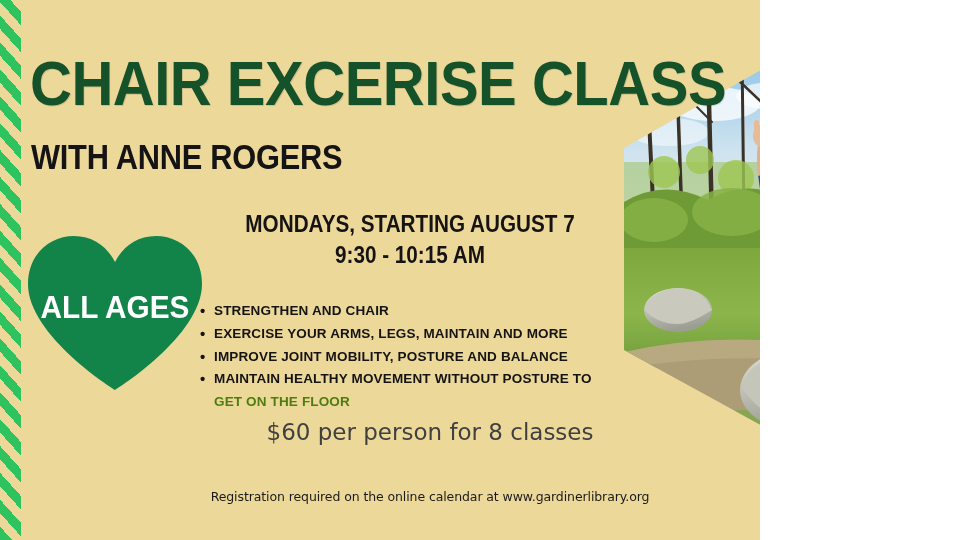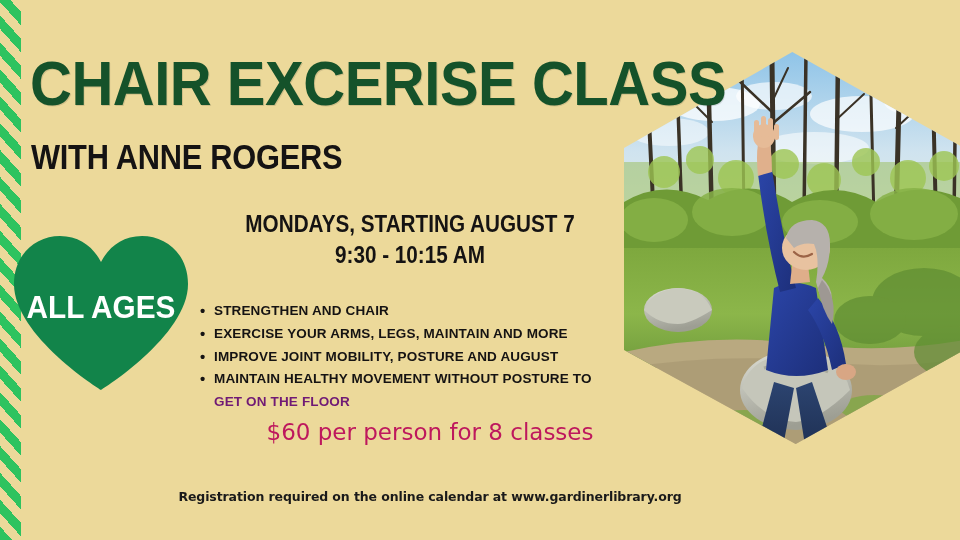--- a/index.html
+++ b/index.html
@@ -2,21 +2,21 @@
 <html><head>
 <meta charset="utf-8">
 <style>
   html, body {
     margin: 0;
     padding: 0;
     background: #ffffff;
   }
   #poster {
     position: relative;
-    width: 960px;
+    width: 760px;
     height: 540px;
     overflow: hidden;
     background: #ecd99a;
     font-family: "Liberation Sans", sans-serif;
   }
 
   
   #stripe-band {
     position: absolute;
     left: 0;
@@ -80,21 +80,21 @@
     font-family: "Liberation Sans Narrow", "Liberation Sans", sans-serif;
     transform: scaleX(0.88);
     transform-origin: left center;
     white-space: nowrap;
     z-index: 6;
   }
 
   
   #heart-badge {
     position: absolute;
-    left: 8px;
+    left: 22px;
     top: 232px;
     width: 186px;
     height: 162px;
     z-index: 5;
   }
   #heart-badge svg {
     position: absolute;
     left: 0;
     top: 0;
     width: 186px;
@@ -159,50 +159,50 @@
     flex: 0 0 14px;
     text-align: left;
     font-size: 15px;
     line-height: 1.52;
   }
   #bullets .btext { flex: 1 1 auto; }
   #bullets .cont {
     padding-left: 14px;
     font-size: 13.5px;
     font-weight: 700;
-    color: #701a75;
+    color: #4d7c0f;
     letter-spacing: 0.15px;
     line-height: 1.62;
   }
 
   
   #price-block {
     position: absolute;
     left: 120px;
     top: 418px;
     width: 620px;
     text-align: center;
-    color: #be185d;
+    color: #404040;
     font-family: "DejaVu Sans", sans-serif;
     font-size: 23px;
     line-height: 1.25;
     z-index: 6;
   }
   #price-block .pline { white-space: nowrap; }
 
   
   #registration {
     position: absolute;
     left: 120px;
     top: 489px;
     width: 620px;
     text-align: center;
     color: #1a1a1a;
     font-family: "DejaVu Sans", sans-serif;
-    font-weight: 700;
+    font-weight: 400;
     font-size: 12.5px;
     letter-spacing: -0.1px;
     white-space: nowrap;
     z-index: 6;
   }
 </style>
 </head>
 <body>
 
 <div id="poster">
@@ -372,21 +372,21 @@
     <div class="bullet-row">
       <span class="dot">•</span>
       <span class="btext">STRENGTHEN AND CHAIR</span>
     </div>
     <div class="bullet-row">
       <span class="dot">•</span>
       <span class="btext">EXERCISE YOUR ARMS, LEGS, MAINTAIN AND MORE</span>
     </div>
     <div class="bullet-row">
       <span class="dot">•</span>
-      <span class="btext">IMPROVE JOINT MOBILITY, POSTURE AND AUGUST</span>
+      <span class="btext">IMPROVE JOINT MOBILITY, POSTURE AND BALANCE</span>
     </div>
     <div class="bullet-row">
       <span class="dot">•</span>
       <span class="btext">MAINTAIN HEALTHY MOVEMENT WITHOUT POSTURE TO</span>
     </div>
     <div class="cont">GET ON THE FLOOR</div>
   </div>
 
   <div id="price-block">
     <div class="pline">$60 per person for 8 classes</div>

